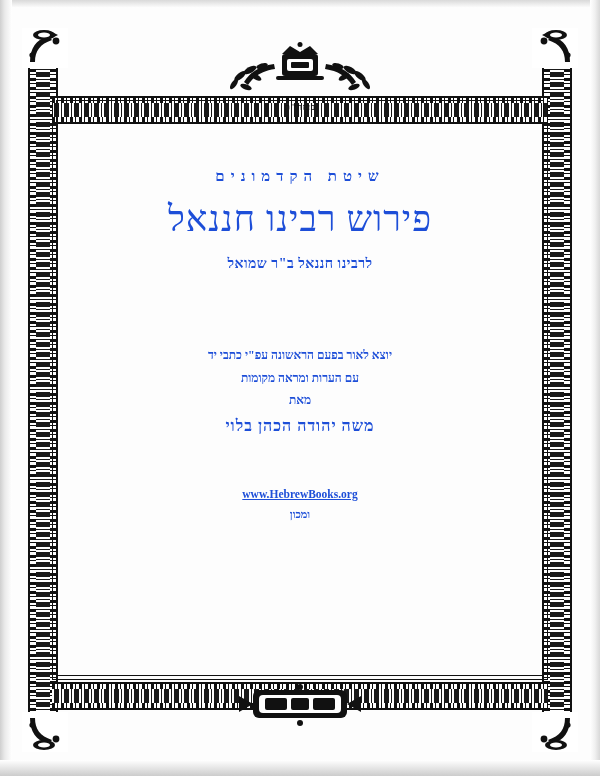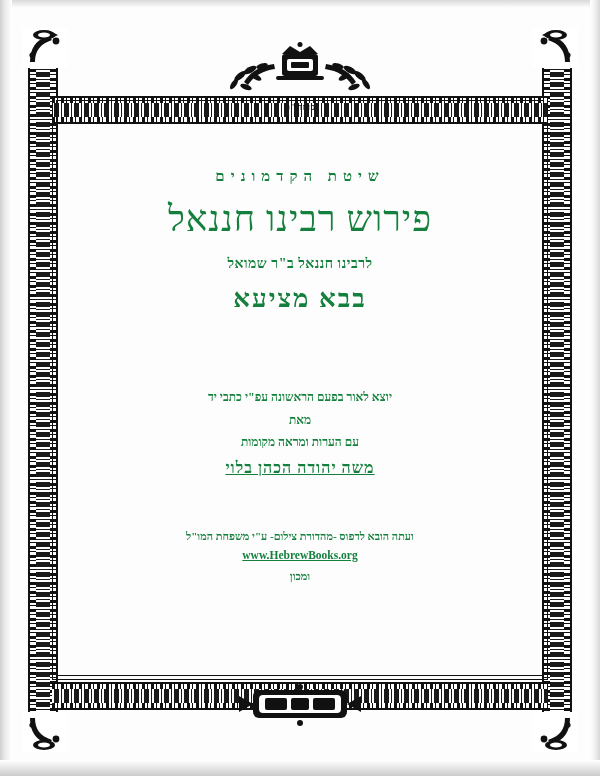--- a/index.html
+++ b/index.html
@@ -169,21 +169,21 @@
 
   
   .content {
     position: absolute;
     left: 60px;
     top: 120px;
     width: 480px;
     height: 540px;
     direction: rtl;
     text-align: center;
-    color: #15803d;
+    color: #1d4ed8;
   }
   .line { margin: 0; }
   .kicker {
     font-size: 15px;
     letter-spacing: 6px;
     font-weight: 700;
     margin-top: 48px;
   }
   .maintitle {
     font-size: 36px;
@@ -213,21 +213,20 @@
   .credits {
     margin-top: 72px;
     font-size: 12px;
     line-height: 1.85;
     font-weight: 600;
   }
   .credits .author {
     font-size: 16px;
     font-weight: 700;
     letter-spacing: 1px;
-    text-decoration: underline;
   }
   .imprint {
     margin-top: 44px;
     font-size: 11px;
     line-height: 1.7;
     font-weight: 600;
   }
   .imprint .site {
     direction: ltr;
     font-size: 11.5px;
@@ -360,29 +359,27 @@
 
   </div>
 
   <div class="inner-rule"></div>
 
   <div class="content">
     <div class="line kicker">שיטת הקדמונים</div>
     <div class="line maintitle">פירוש רבינו חננאל</div>
     <div class="line subtitle">לרבינו חננאל ב"ר שמואל</div>
 
-    <div class="line tractate">בבא מציעא</div>
 
     <div class="credits">
       <div class="line">יוצא לאור בפעם הראשונה עפ"י כתבי יד</div>
+      <div class="line">עם הערות ומראה מקומות</div>
       <div class="line">מאת</div>
-      <div class="line">עם הערות ומראה מקומות</div>
       <div class="line author">משה יהודה הכהן בלוי</div>
     </div>
 
     <div class="imprint">
-      <div class="line">ועתה הובא לדפוס -מהדורת צילום- ע"י משפחת המו"ל</div>
       <div class="site">www.HebrewBooks.org</div>
       <div class="line">ומכון</div>
     </div>
   </div>
 
 </div>
 
 </body></html>

